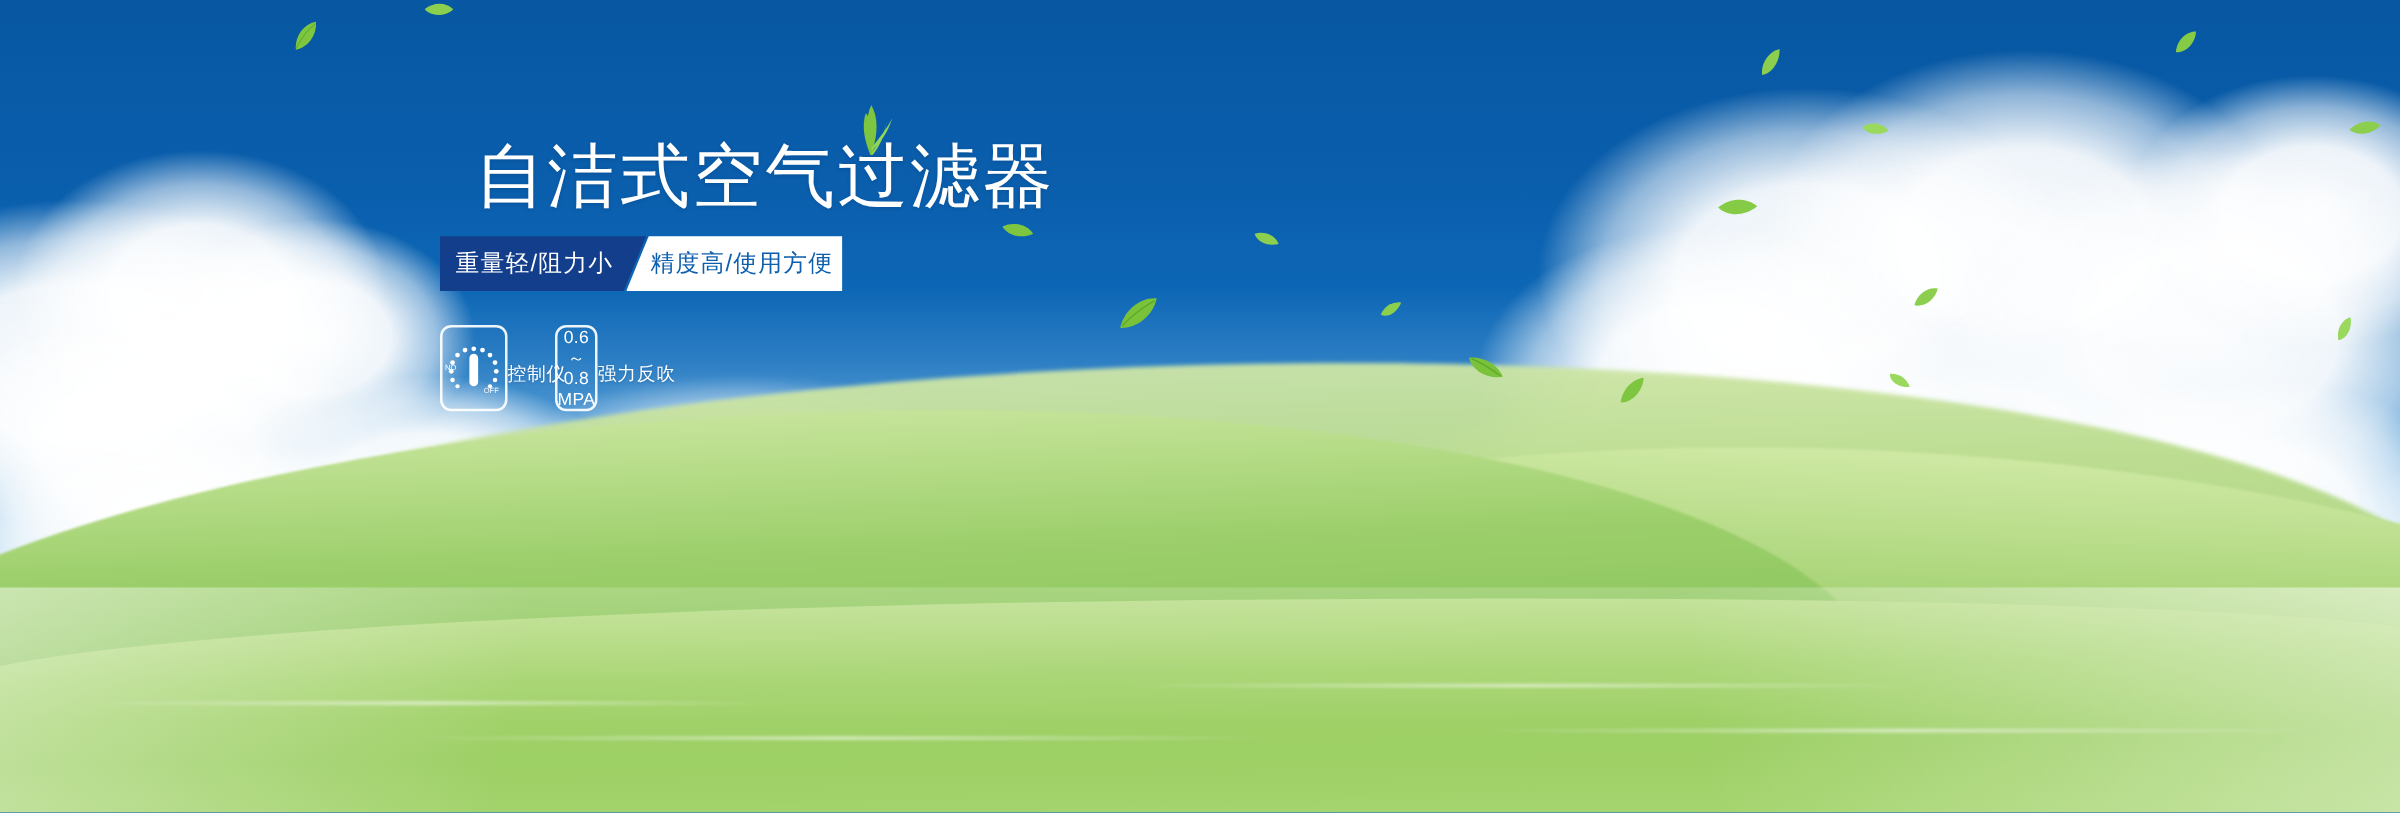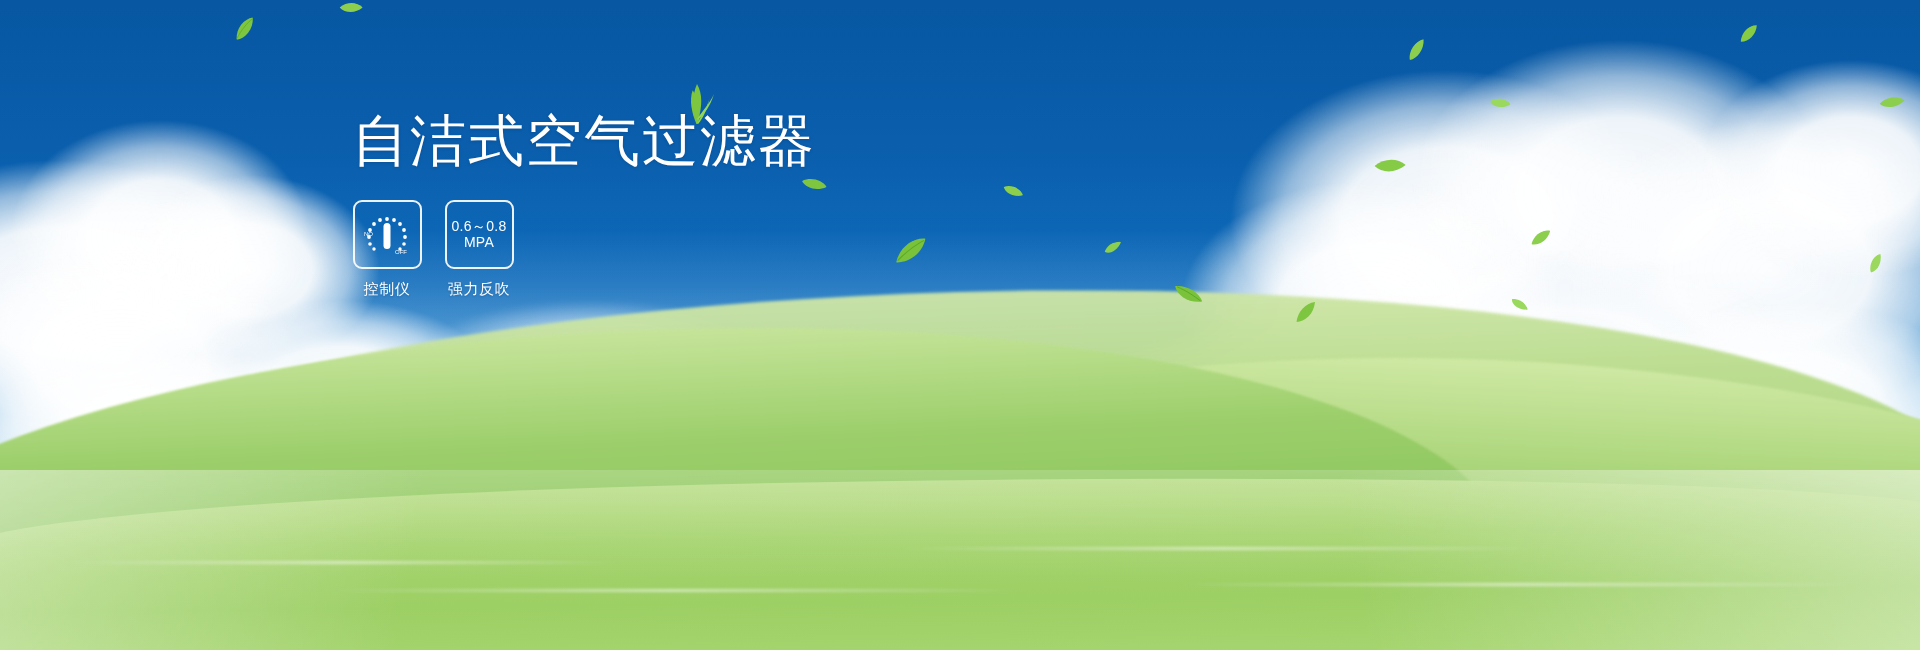--- a/index.html
+++ b/index.html
@@ -119,20 +119,21 @@
   }
   .title-wrap{ position:relative; }
   .title{
     font-size:56px;
     letter-spacing:2px;
     color:#ffffff;
     font-weight:400;
     line-height:1.12;
     white-space:nowrap;
     text-shadow:0 1px 3px rgba(0,40,90,.25);
+    margin-left:28px;
   }
   .title-leaf{ position:absolute; left:330px; top:-26px; }
 
   .tags{
     display:flex; margin-top:16px; height:44px; width:322px;
   }
   .tag{
     display:flex; align-items:center; justify-content:center;
     font-size:19px; letter-spacing:1px; white-space:nowrap;
   }
@@ -150,21 +151,21 @@
     margin-left:-16px;
     clip-path:polygon(18px 0, 100% 0, 100% 100%, 0 100%);
     padding-left:12px;
   }
 
   .features{
     display:flex; gap:22px; margin-top:27px;
   }
   .feature{
     width:70px;
-    display:flex; flex-direction:column; align-items:center;
+    display:flex; flex-direction:row; align-items:center;
   }
   .feat-box{
     width:69px; height:69px;
     border:2px solid rgba(255,255,255,.92);
     border-radius:9px;
     display:flex; flex-direction:column;
     align-items:center; justify-content:center;
     color:#ffffff;
     text-align:center;
     line-height:1.18;
@@ -313,20 +314,24 @@
     <div class="title-wrap">
       <h1 class="title">自洁式空气过滤器</h1>
       <span class="title-leaf">
         <svg width="32" height="36" viewBox="0 0 32 36">
           <path d="M14 36 C11 23 10 11 15 0 C21 10 20 24 16 36 Z" fill="#7ec63f"></path>
           <path d="M15 35 C22 25 28 19 32 10 C28 23 22 30 16 36 Z" fill="#93d65a"></path>
         </svg>
       </span>
     </div>
 
+    <div class="tags">
+      <div class="tag tag-dark">重量轻/阻力小</div>
+      <div class="tag tag-light">精度高/使用方便</div>
+    </div>
 
     <div class="features">
 
       <div class="feature">
         <div class="feat-box">
           <svg width="50" height="48" viewBox="0 0 50 48">
             <g fill="#ffffff">
               <circle cx="25" cy="9" r="1.9"></circle>
               <circle cx="32" cy="10" r="1.9"></circle>
               <circle cx="38" cy="14" r="1.9"></circle>

